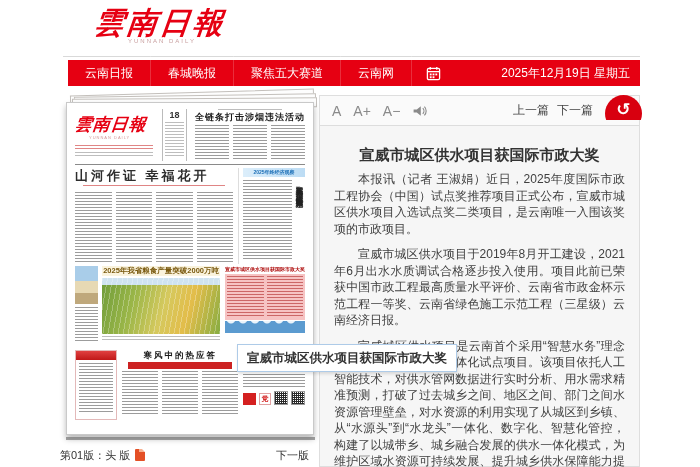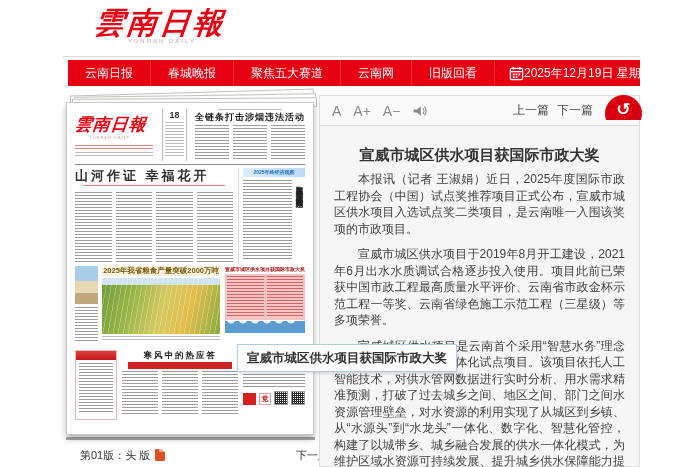--- a/index.html
+++ b/index.html
@@ -105,21 +105,21 @@
   .np-botright{flex:1;margin-left:5px;}
   .np-qr-row{display:flex;gap:3px;align-items:flex-end;margin-top:3px;}
   .np-redbox{width:13px;height:12px;background:#d42020;}
   .np-redmark{width:10px;height:10px;background:#fff;border:1px solid #e0a0a0;
       color:#d42020;font-size:7px;line-height:10px;text-align:center;font-weight:bold;}
   .np-qr{width:12px;height:12px;border:1px solid #999;background:
       repeating-linear-gradient(0deg,#2a2a2a 0 1px,transparent 1px 2px),
       repeating-linear-gradient(90deg,#2a2a2a 0 1px,#fff 1px 2px);}
 
   
-  .pager{position:absolute;left:80px;top:447px;width:249px;height:16px;
+  .pager{position:absolute;left:60px;top:447px;width:249px;height:16px;
       font-size:11px;color:#333;display:flex;align-items:center;}
   .pdf-icon{width:10px;height:12px;background:#e45026;margin-left:5px;position:relative;
       border-radius:1px;}
   .pdf-icon:after{content:"";position:absolute;right:0;top:0;border:3px solid #fff;
       border-left-color:#f7b090;border-bottom-color:#f7b090;width:0;height:0;
       border-top-width:0;border-right-width:3px;}
   .pager-next{margin-left:auto;cursor:pointer;}
 
   
   .panel{position:absolute;left:319px;top:95px;width:321px;height:372px;background:#f6f6f6;
@@ -153,21 +153,20 @@
     <div class="logo-cn">雲南日報</div>
     <div class="logo-en">YUNNAN DAILY</div>
   </div>
   <div class="top-line"></div>
 
   <div class="nav">
     <div class="nav-item">云南日报</div>
     <div class="nav-item">春城晚报</div>
     <div class="nav-item">聚焦五大赛道</div>
     <div class="nav-item">云南网</div>
-    <div class="nav-item">旧版回看</div>
     <div class="nav-cal">
       <svg width="15" height="15" viewBox="0 0 16 16">
           <rect x="1.5" y="2.5" width="13" height="12" rx="1.5" fill="none" stroke="#fff" stroke-width="1.4"></rect>
           <line x1="1.5" y1="6" x2="14.5" y2="6" stroke="#fff" stroke-width="1.4"></line>
           <line x1="4.5" y1="1" x2="4.5" y2="4" stroke="#fff" stroke-width="1.4"></line>
           <line x1="11.5" y1="1" x2="11.5" y2="4" stroke="#fff" stroke-width="1.4"></line>
           <rect x="4" y="8" width="2" height="2" fill="#fff"></rect>
           <rect x="7" y="8" width="2" height="2" fill="#fff"></rect>
           <rect x="10" y="8" width="2" height="2" fill="#fff"></rect>
           <rect x="4" y="11" width="2" height="2" fill="#fff"></rect>
@@ -295,21 +294,21 @@
         <span>上一篇</span>
         <span>下一篇</span>
       </span>
       <span class="backbtn">
         <span class="backbtn-circle" style="display:block;">↺</span>
       </span>
     </div>
     <div class="ptitle">宣威市城区供水项目获国际市政大奖</div>
     <div class="pbody">
       <p>本报讯（记者 王淑娟）近日，2025年度国际市政工程协会（中国）试点奖推荐项目正式公布，宣威市城区供水项目入选试点奖二类项目，是云南唯一入围该奖项的市政项目。</p>
-      <p>宣威市城区供水项目于2019年8月开工建设，2021年6月出水水质调试合格逐步投入使用。项目此前已荣获中国市政工程最高质量水平评价、云南省市政金杯示范工程一等奖、云南省绿色施工示范工程（三星级）等多项荣誉。</p>
+      <p>宣威市城区供水项目于2019年8月开工建设，2021年6月出水水质调试合格逐步投入使用。项目此前已荣获中国市政工程最高质量水平评价、云南省市政金杯示范工程一等奖、云南省绿色施工示范工程（三星级）云南经济日报。</p>
       <p>宣威城区供水项目是云南首个采用“智慧水务”理念建设管理的城乡供水一体化试点项目。该项目依托人工智能技术，对供水管网数据进行实时分析、用水需求精准预测，打破了过去城乡之间、地区之间、部门之间水资源管理壁垒，对水资源的利用实现了从城区到乡镇、从“水源头”到“水龙头”一体化、数字化、智慧化管控，构建了以城带乡、城乡融合发展的供水一体化模式，为维护区域水资源可持续发展、提升城乡供水保障能力提供了可借鉴的实践样本。</p>
 
     </div>
   </div>
 
   <div class="tooltip">宣威市城区供水项目获国际市政大奖</div>
 
 </div>
 
 </body></html>

